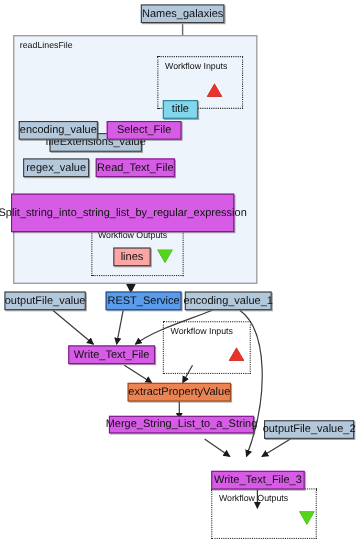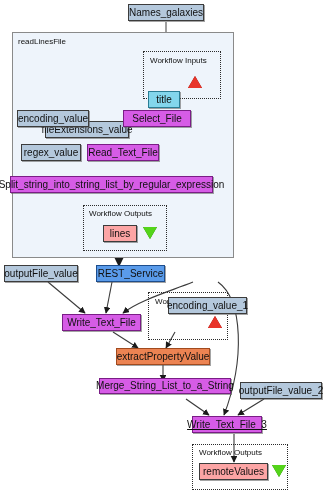--- a/index.html
+++ b/index.html
@@ -192,51 +192,51 @@
   <div class="node port" style="left:148px; top:74px; width:32px; height:17px;margin-top:17px;">
     <span>title</span>
   </div>
 
   <div class="tri up" style="left:188px; top:76px;"></div>
 
   <div class="node data" style="left:17px; top:110px; width:72px; height:17px;">
     <span>encoding_value</span>
   </div>
 
-  <div class="node proc" style="left:97px; top:110px; width:68px; height:17px;margin-left:26px;">
+  <div class="node proc" style="left:97px; top:110px; width:68px; height:17px;">
     <span>Select_File</span>
   </div>
 
   <div class="node proc" style="left:87px; top:144px; width:72px; height:17px;">
     <span>Read_Text_File</span>
   </div>
 
   <div class="node data" style="left:21px; top:144px; width:60px; height:17px;">
     <span>regex_value</span>
   </div>
 
-  <div class="node proc" style="left:10px; top:176px; width:203px; height:17px;">
+  <div class="node proc" style="left:10px; top:176px; width:203px; height:35px;">
     <span>Split_string_into_string_list_by_regular_expression</span>
   </div>
 
   <div class="node outport" style="left:103px; top:225px; width:34px; height:17px;">
     <span>lines</span>
   </div>
 
   <div class="tri down" style="left:143px; top:227px;"></div>
 
   <div class="node data" style="left:4px; top:265px; width:74px; height:17px;">
     <span>outputFile_value</span>
   </div>
 
   <div class="node rest" style="left:96px; top:265px; width:69px; height:17px;">
     <span>REST_Service</span>
   </div>
 
-  <div class="node data" style="left:168px; top:265px; width:79px; height:17px;margin-top:32px;">
+  <div class="node data" style="left:168px; top:265px; width:79px; height:17px;">
     <span>encoding_value_1</span>
   </div>
 
   <div class="node proc" style="left:62px; top:314px; width:79px; height:17px;">
     <span>Write_Text_File</span>
   </div>
 
 
   <div class="tri up" style="left:208px; top:316px;"></div>
 
@@ -245,23 +245,20 @@
   </div>
 
   <div class="node proc" style="left:99px; top:378px; width:132px; height:16px;">
     <span>Merge_String_List_to_a_String</span>
   </div>
 
   <div class="node data" style="left:240px; top:382px; width:82px; height:17px;">
     <span>outputFile_value_2</span>
   </div>
 
-  <div class="node proc" style="left:192px; top:416px; width:70px; height:17px;text-decoration:underline;">
+  <div class="node proc" style="left:192px; top:428px; width:85px; height:17px;">
     <span>Write_Text_File_3</span>
   </div>
 
-  <div class="node outport" style="left:199px; top:463px; width:69px; height:17px;">
-    <span>remoteValues</span>
-  </div>
 
   <div class="tri down" style="left:272px; top:465px;"></div>
 
 </div>
 
 </body></html>

